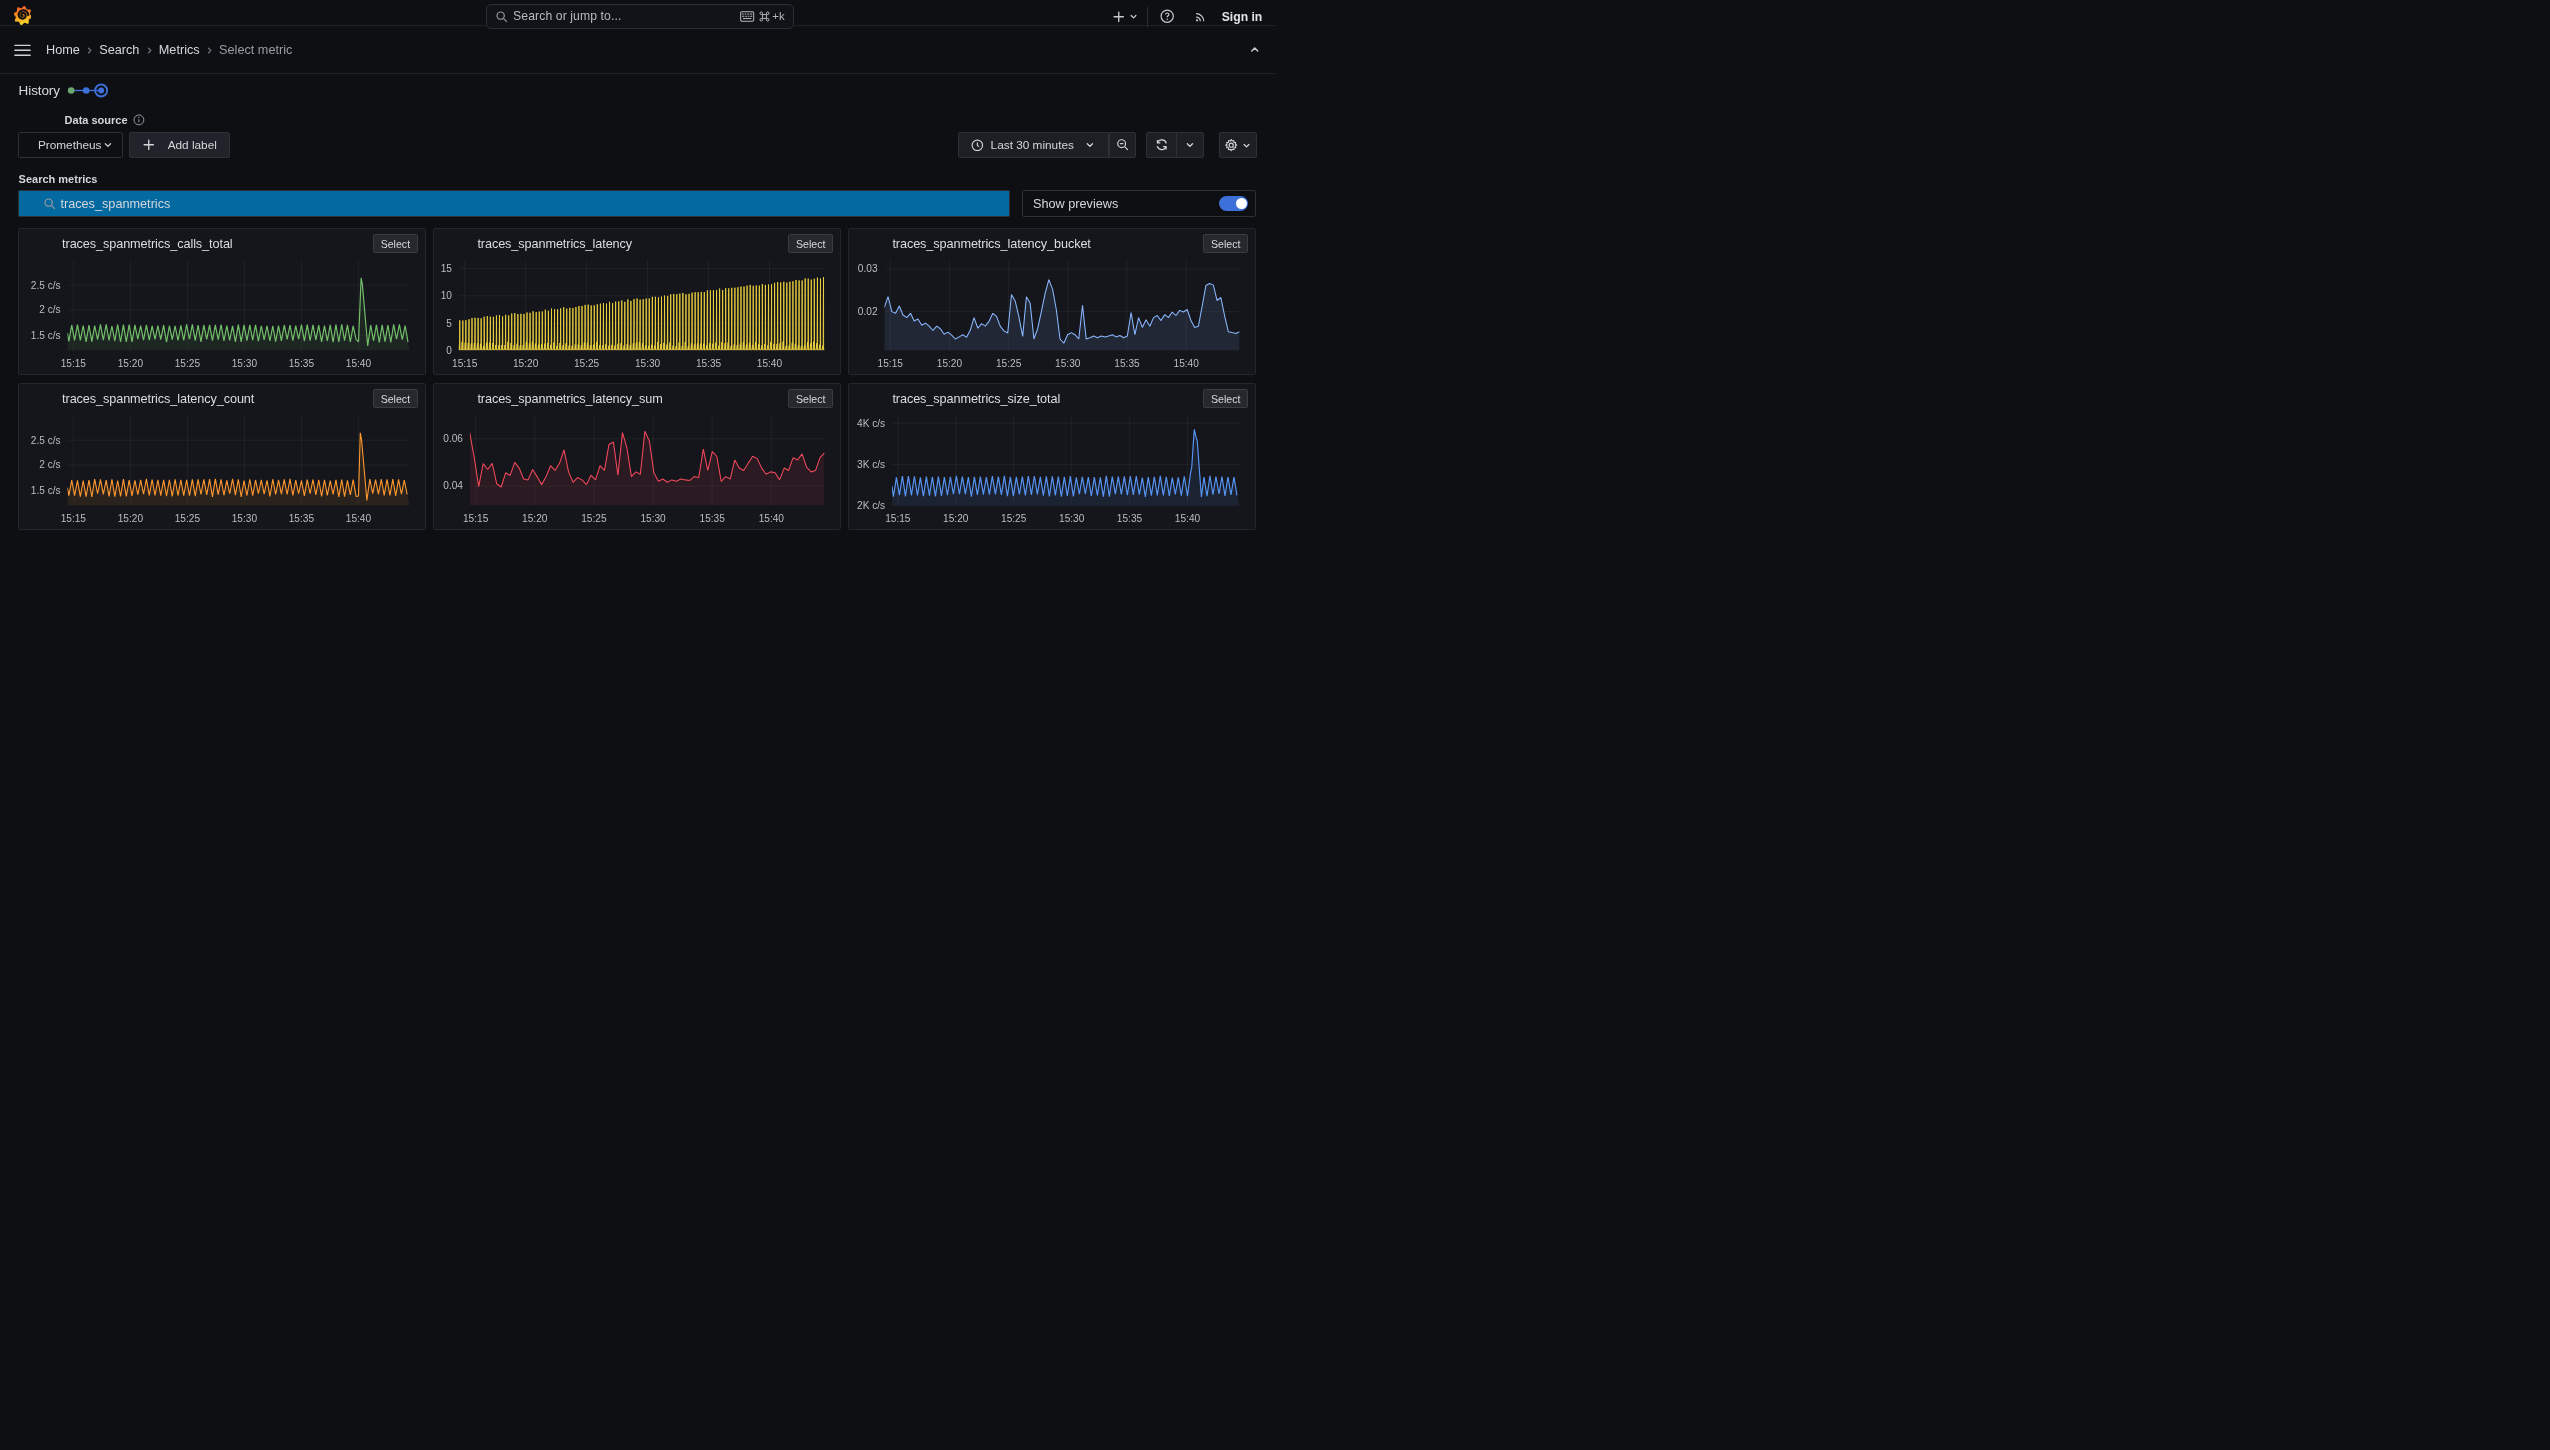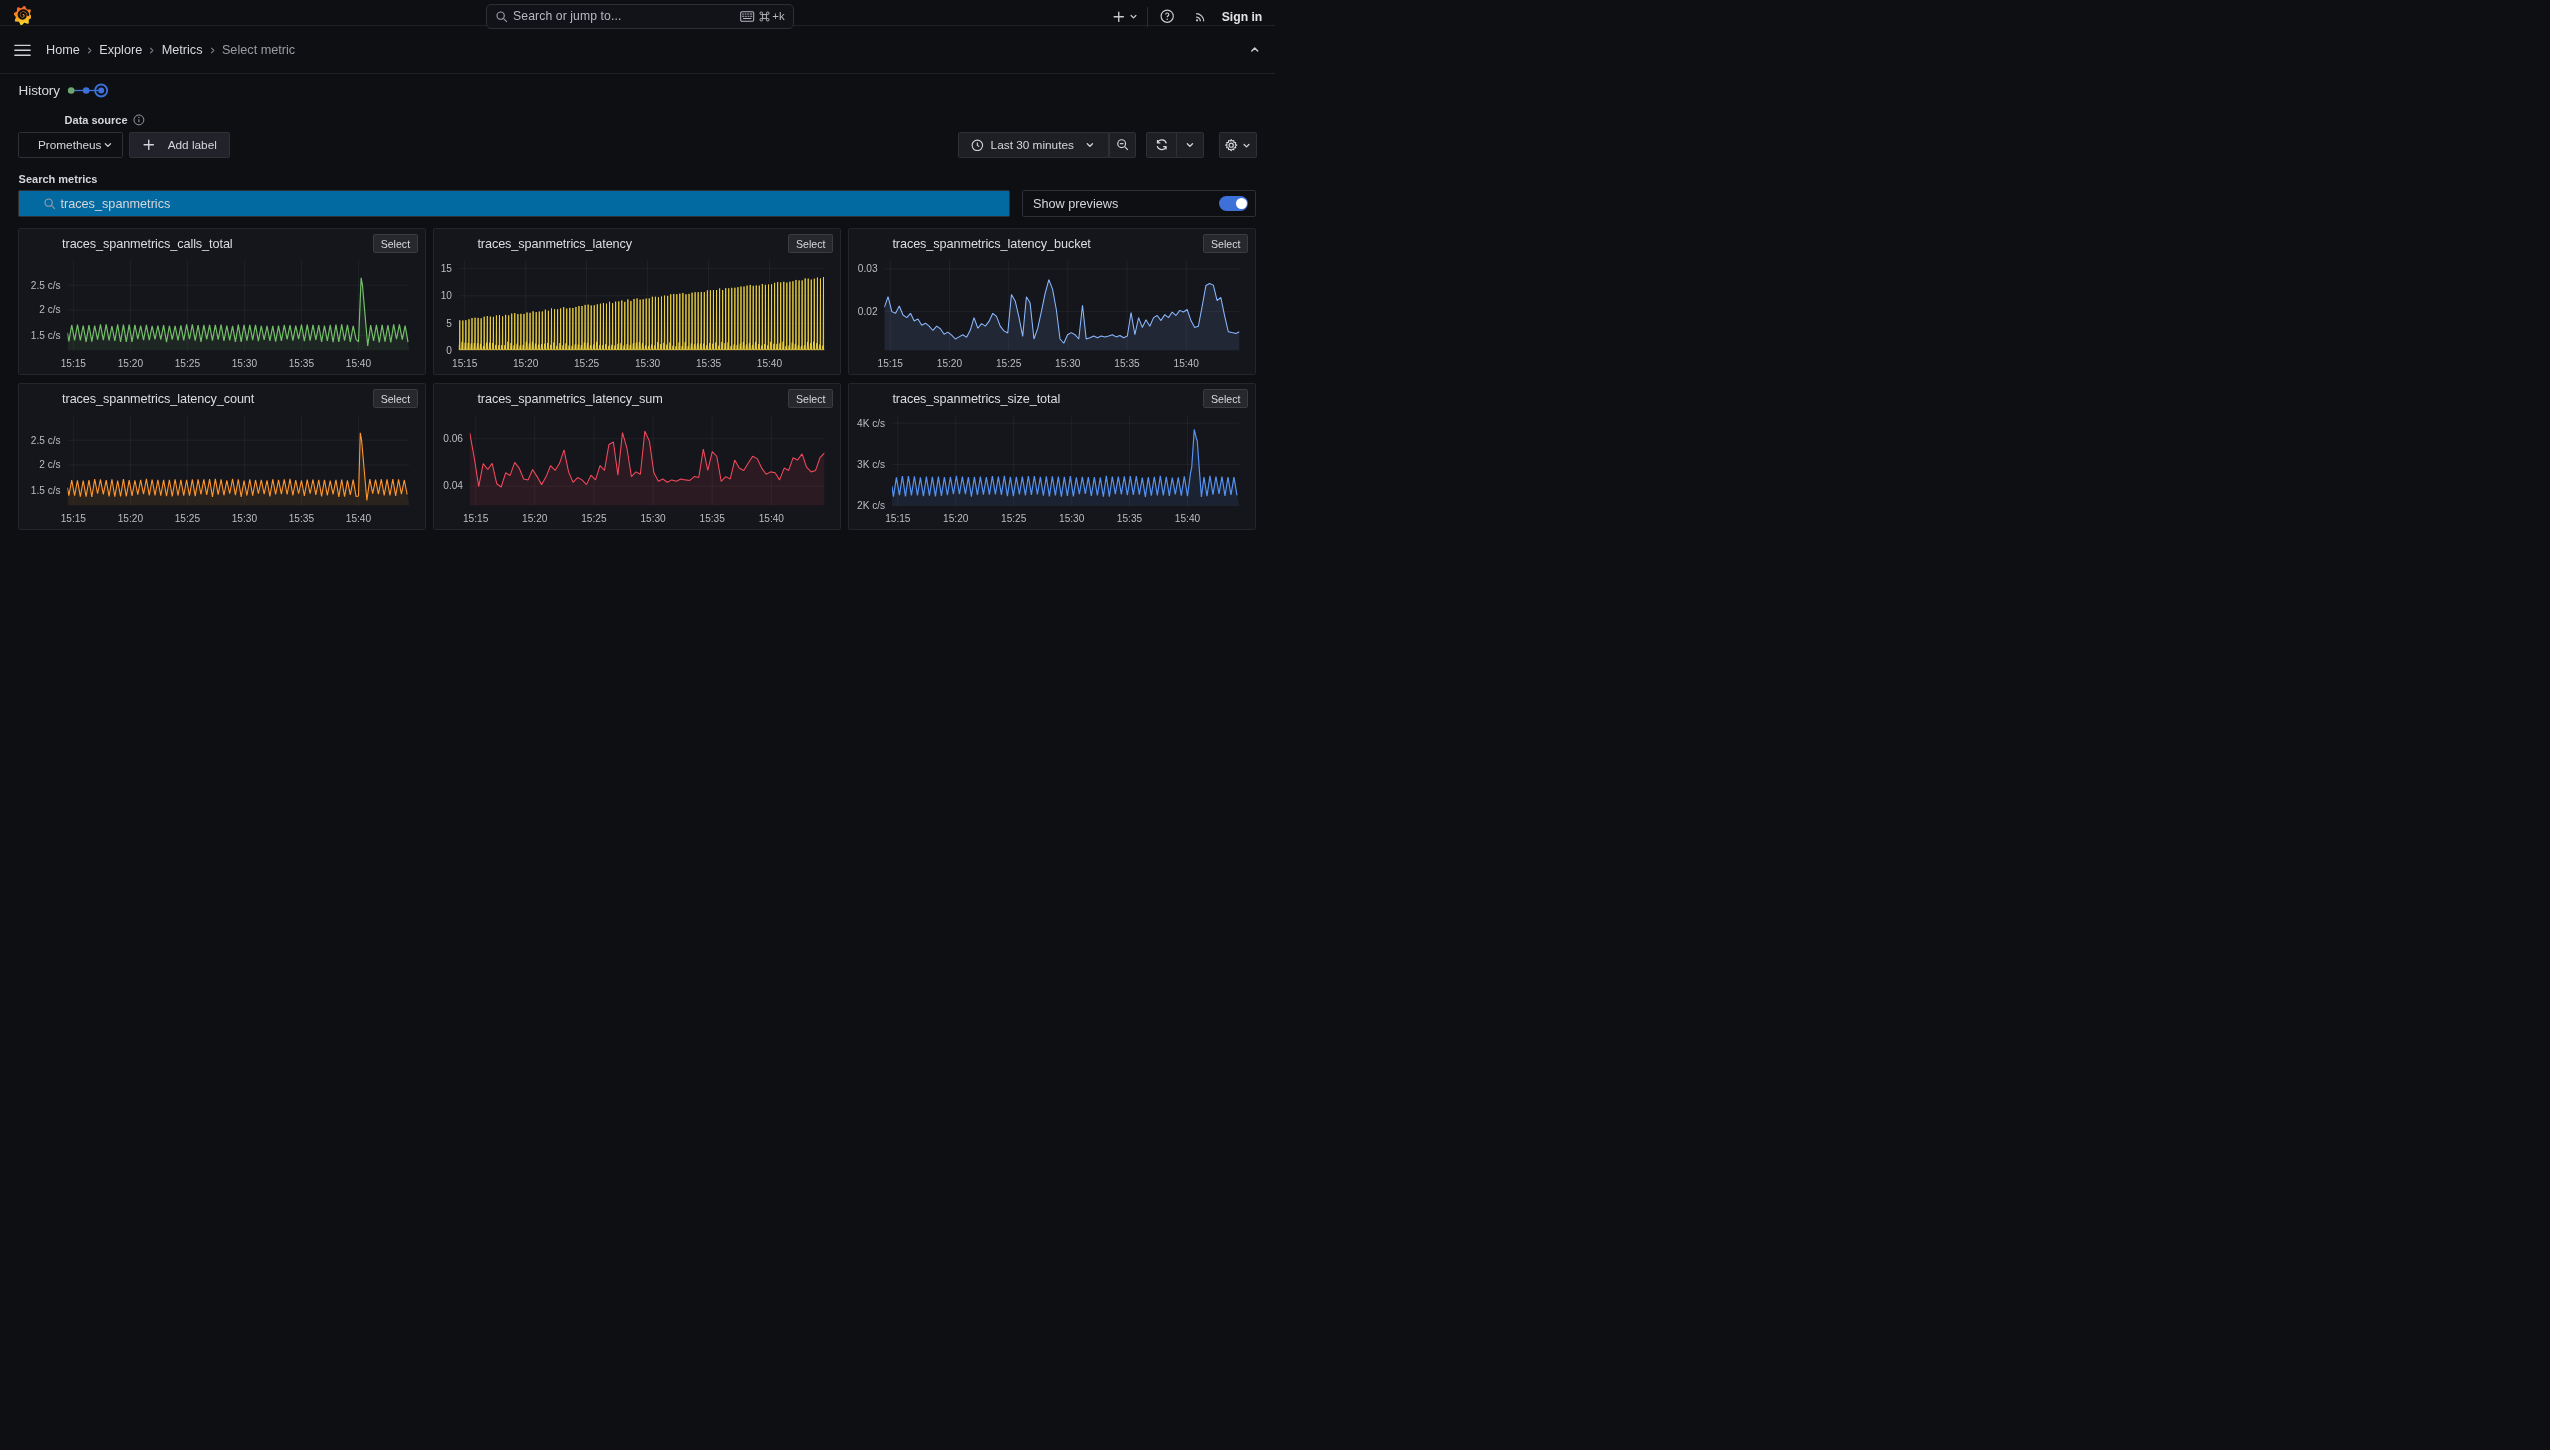--- a/index.html
+++ b/index.html
@@ -104,21 +104,21 @@
         <line x1="1" y1="7.5" x2="19" y2="7.5"></line>
         <line x1="1" y1="13.4" x2="19" y2="13.4"></line>
       </svg></span>
   <div class="crumbs">
     <span>Home</span>
       <span class="sep">
         <svg width="11" height="11" viewBox="0 0 16 16" fill="none" stroke="#797b82" stroke-width="1.6" stroke-linecap="round" stroke-linejoin="round">
           <path d="M6.5 4.5 L10 8 L6.5 11.5"></path>
         </svg>
       </span>
-    <span>Explore</span>
+    <span>Search</span>
       <span class="sep">
         <svg width="11" height="11" viewBox="0 0 16 16" fill="none" stroke="#797b82" stroke-width="1.6" stroke-linecap="round" stroke-linejoin="round">
           <path d="M6.5 4.5 L10 8 L6.5 11.5"></path>
         </svg>
       </span>
     <span>Metrics</span>
       <span class="sep">
         <svg width="11" height="11" viewBox="0 0 16 16" fill="none" stroke="#797b82" stroke-width="1.6" stroke-linecap="round" stroke-linejoin="round">
           <path d="M6.5 4.5 L10 8 L6.5 11.5"></path>
         </svg>

